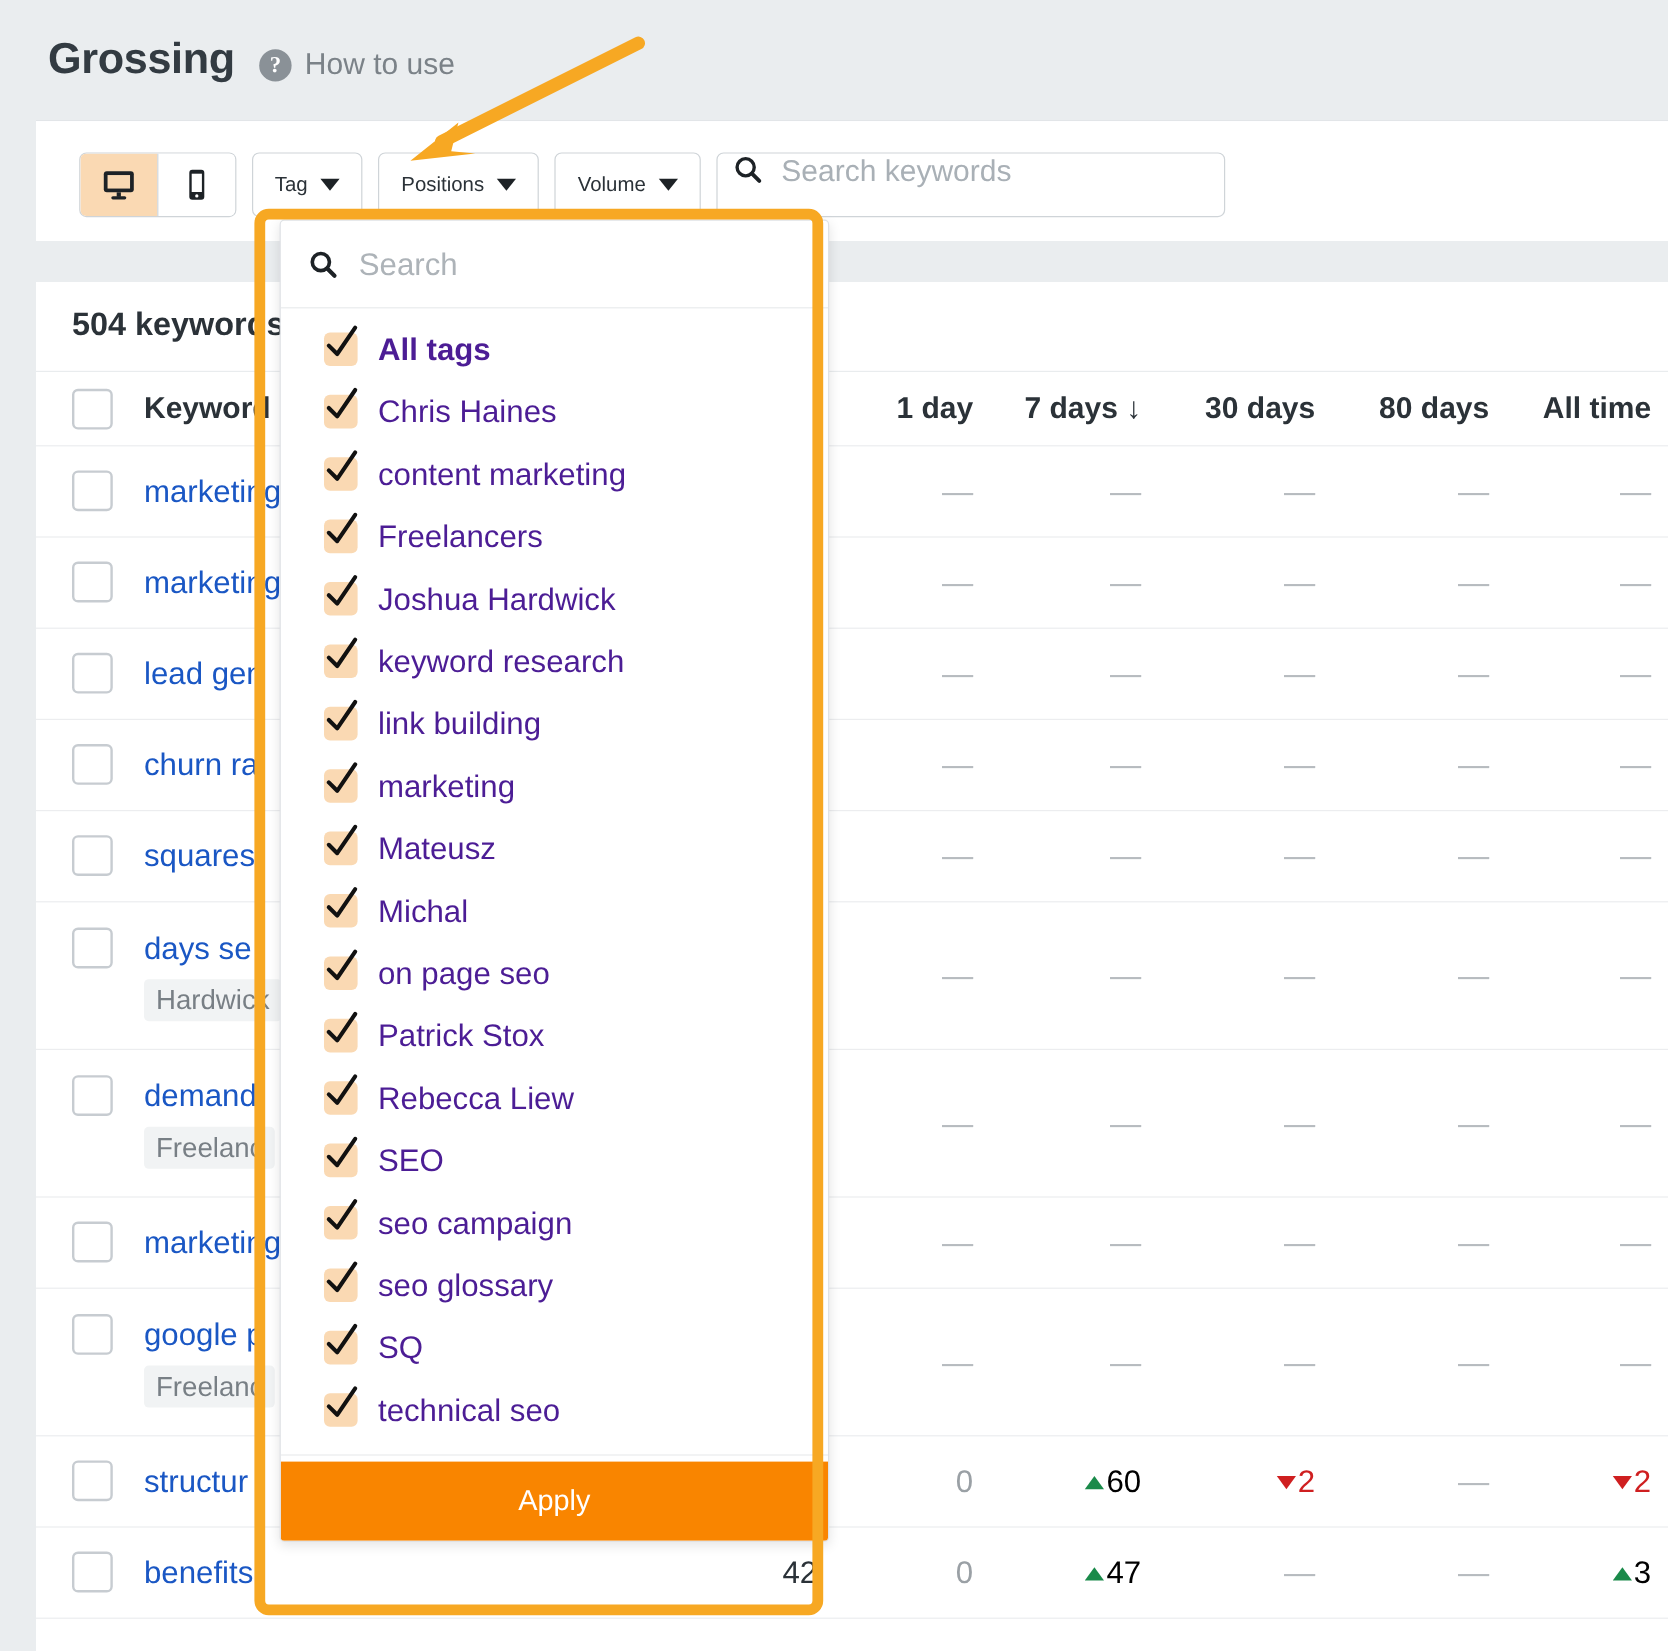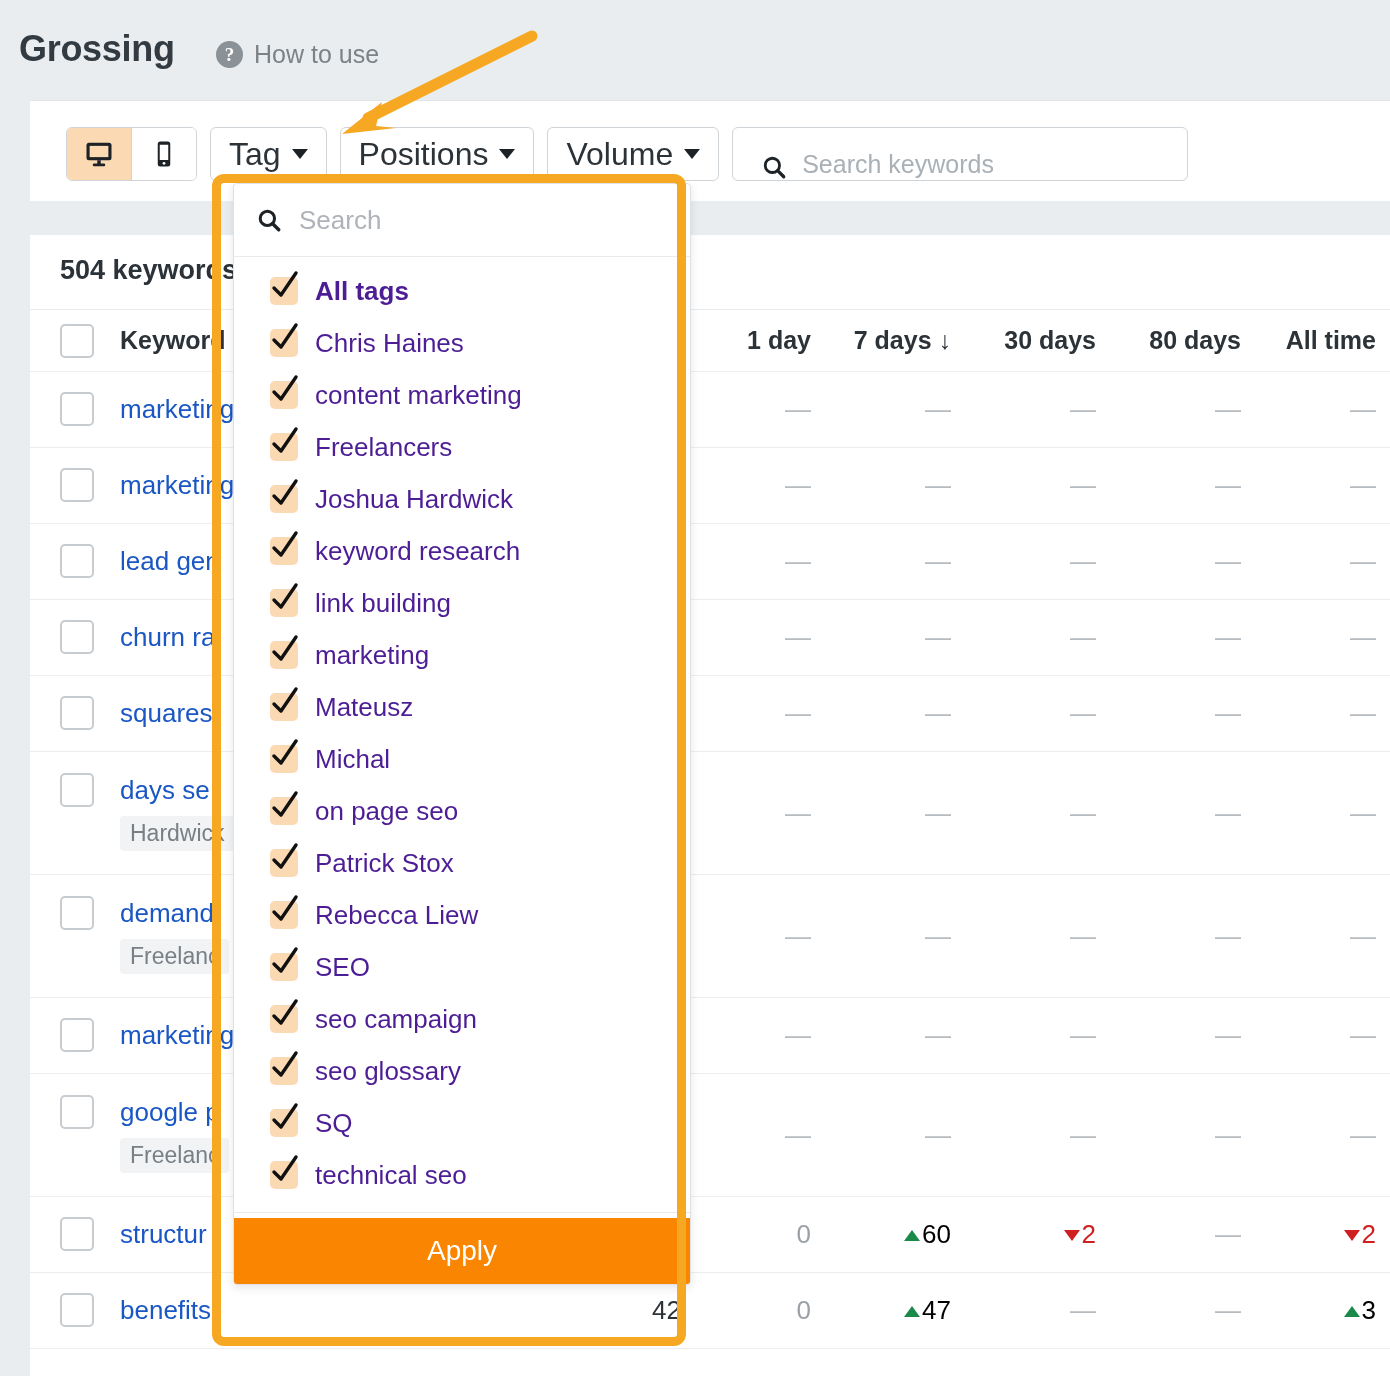--- a/index.html
+++ b/index.html
@@ -19,21 +19,21 @@
   
   .page-head {
     position: absolute;
     left: 0; top: 0;
     width: 1390px;
     height: 100px;
     background: #eaedef;
   }
   .page-title {
     position: absolute;
-    left: 19px; top: 28px;
+    left: 40px; top: 28px;
     font-size: 36px;
     font-weight: bold;
     color: #333b42;
     letter-spacing: -0.3px;
   }
   .howto {
     position: absolute;
     left: 216px; top: 40px;
     display: flex;
     align-items: center;
@@ -102,39 +102,39 @@
   .filter-btn {
     height: 52px;
     border: 1px solid #cfd4d8;
     border-radius: 6px;
     background: #fff;
     display: flex;
     align-items: center;
     padding: 0 18px;
     gap: 11px;
     cursor: pointer;
-    font-size: 32px;
+    font-size: 17px;
     color: #2b3238;
     white-space: nowrap;
   }
   .caret {
     width: 0; height: 0;
     border-left: 8px solid transparent;
     border-right: 8px solid transparent;
     border-top: 10px solid #1d2226;
   }
   .search-box {
     height: 52px;
     width: 398px;
     border: 1px solid #cfd4d8;
     border-radius: 6px;
     background: #fff;
     display: flex;
-    align-items: flex-end;
-    padding: 0 28px;
+    align-items: flex-start;
+    padding: 0 12px;
     gap: 13px;
   }
   .search-box input {
     border: none;
     outline: none;
     font-size: 25px;
     font-family: "Liberation Sans", sans-serif;
     color: #2b3238;
     width: 330px;
     background: transparent;
@@ -319,21 +319,21 @@
   .dd-sep { height: 1px; background: #e9ebed; margin: 5px 0; }
   .dd-foot { padding: 4px 0 0 0; }
 
   .apply-btn {
     display: block;
     width: 100%;
     height: 66px;
     border: none;
     background: #f98500;
     color: #fff;
-    font-size: 28px;
+    font-size: 24px;
     font-family: "Liberation Sans", sans-serif;
     cursor: pointer;
   }
 </style>
 </head>
 <body>
 
 <div id="root">
 
   <div class="page-head">

